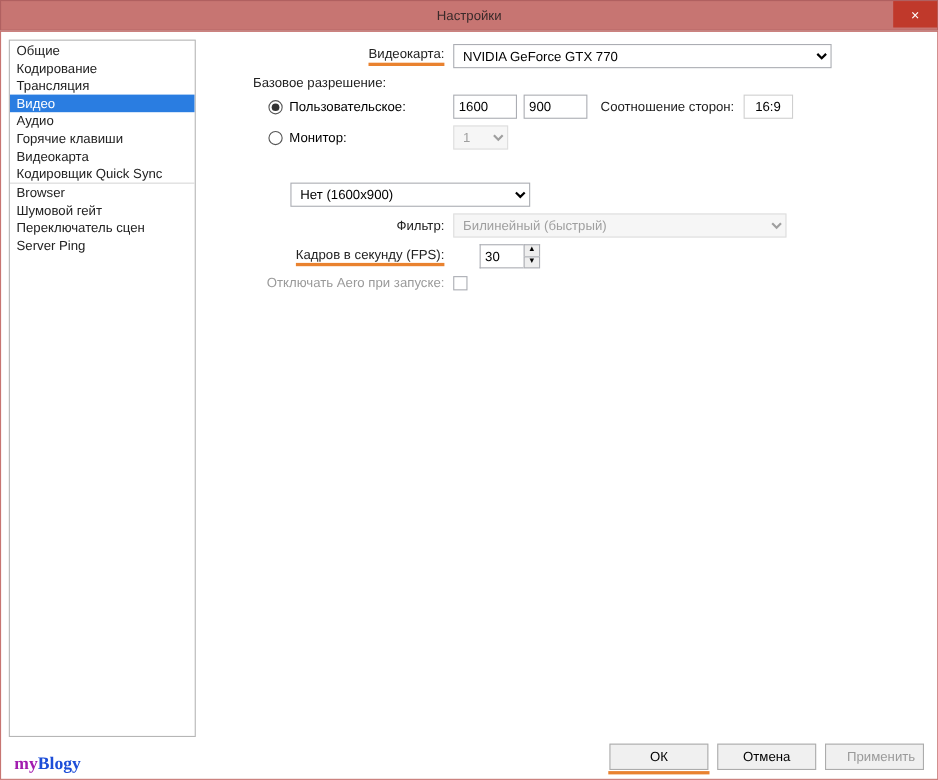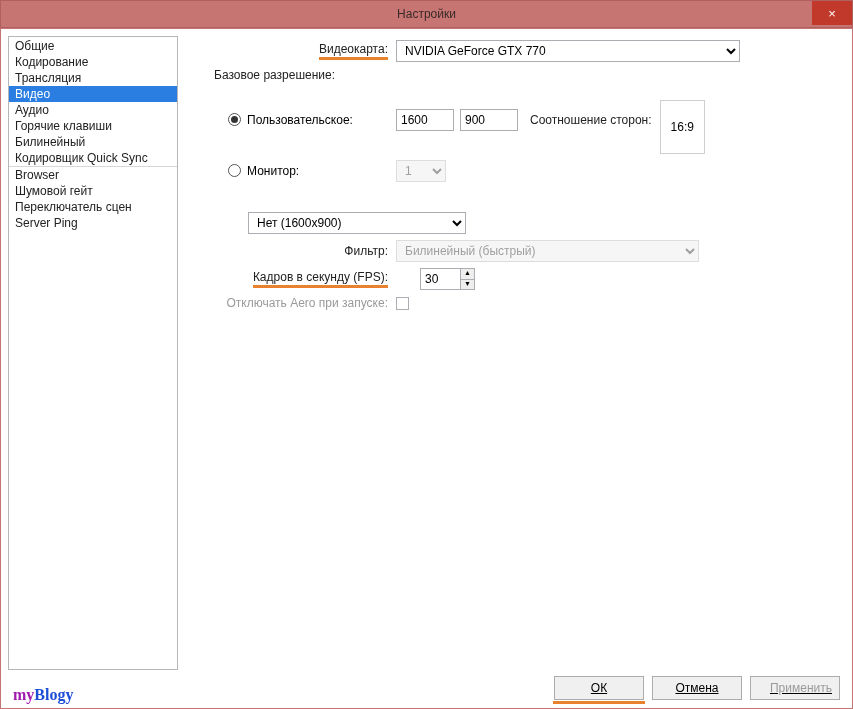--- a/index.html
+++ b/index.html
@@ -36,21 +36,21 @@
   }
 
   .outer {
     border: 1px solid #c77572;
     padding: 7px;
     height: 681px;
     background: #fff;
     position: relative;
   }
 
-  .content { display: flex; height: 634px; }
+  .content { display: flex; height: 634px; gap: 16px; }
 
   
   .sidebar {
     width: 170px;
     border: 1px solid #b6b6b6;
     background: #ffffff;
     overflow: auto;
     padding: 1px 0;
   }
   .side-item { padding: 1px 6px; cursor: default; color: #222; line-height: 14px;}
@@ -77,41 +77,41 @@
   }
   select.disabled, input.disabled { background: #f3f3f3; color: #777; border-color: #cfcfcf;}
   .wide { width: 344px; }
   .w60 { width: 58px; text-align: left; }
   .w50 { width: 50px; }
 
   .group-label { color:#222; margin: 6px 0 4px 8px; }
   .group-body { margin-left: 22px; }
 
   .radio-row { display:flex; align-items:center; margin-bottom:6px; }
-  .radio-row .rlabel { width: 168px; display:flex; align-items:flex-start; gap:6px; }
+  .radio-row .rlabel { width: 168px; display:flex; align-items:center; gap:6px; }
   .radio { appearance: none; width:13px; height:13px; border:1px solid #555; border-radius:50%; display:inline-block; position:relative; background:#fff; cursor:pointer;}
   .radio.checked::after { content:""; position:absolute; left:2px; top:2px; width:7px; height:7px; background:#333; border-radius:50%; }
 
   .aspect-lbl { color:#222; margin-left: 6px; }
-  .aspect-box { border:1px solid #cfcfcf; padding:19px 10px; background:#fff;margin-top:14px; }
+  .aspect-box { border:1px solid #cfcfcf; padding:3px 10px; background:#fff; }
 
   .sel210 { width: 218px; margin-left: 42px; }
   .sel340 { width: 303px; }
 
   .spin-wrap { display:flex;margin-left:24px; }
   .spin-wrap input { width: 40px; border-right: none; }
   .spin-btns { display:flex; flex-direction:column; }
   .spin-btns div { width:15px; height:11px; border:1px solid #abadb3; background:#eee; font-size:7px; line-height:8px; text-align:center; cursor:pointer;}
   .spin-btns div:first-child { border-bottom:none; }
 
   .chk { width:13px; height:13px; border:1px solid #abadb3; background:#fff; display:inline-block; }
   .disabled-text { color: #9a9a9a; }
 
   
-  .btn-bar { position: absolute; right: 12px; bottom: 8px; display:flex; gap:8px;text-decoration:underline; }
+  .btn-bar { position: absolute; right: 12px; bottom: 8px; display:flex; gap:8px; }
   .btn { width: 90px; height: 24px; border:1px solid #acacac; background:#f0f0f0; cursor:pointer; display:flex; align-items:center; justify-content:center; position:relative; }
   .btn.disabled { color:#9a9a9a; cursor:default;padding-left:12px; }
   .btn-ul { position:absolute; left:-2px; right:-2px; bottom:-5px; height:3px; background:#e9822f; }
 
   
   .wm { position:absolute; left:12px; bottom:4px; font-size:16px; font-weight:bold; }
   .wm .m1 { color:#a21caf; font-family: "Comic Sans MS", cursive; }
   .wm .m2 { color:#1d4ed8; font-family: "Comic Sans MS", cursive; }
 </style>
 </head>
@@ -126,21 +126,21 @@
 
 <div class="outer">
   <div class="content">
     <div class="sidebar">
         <div class="side-item">Общие</div>
         <div class="side-item">Кодирование</div>
         <div class="side-item">Трансляция</div>
         <div class="side-item selected">Видео</div>
         <div class="side-item">Аудио</div>
         <div class="side-item">Горячие клавиши</div>
-        <div class="side-item">Билинейный</div>
+        <div class="side-item">Видеокарта</div>
         <div class="side-item side-sep-after">Кодировщик Quick Sync</div>
         <div class="side-item">Browser</div>
         <div class="side-item">Шумовой гейт</div>
         <div class="side-item">Переключатель сцен</div>
         <div class="side-item">Server Ping</div>
       </div>
 
     <div class="main">
 
       <div class="row">

